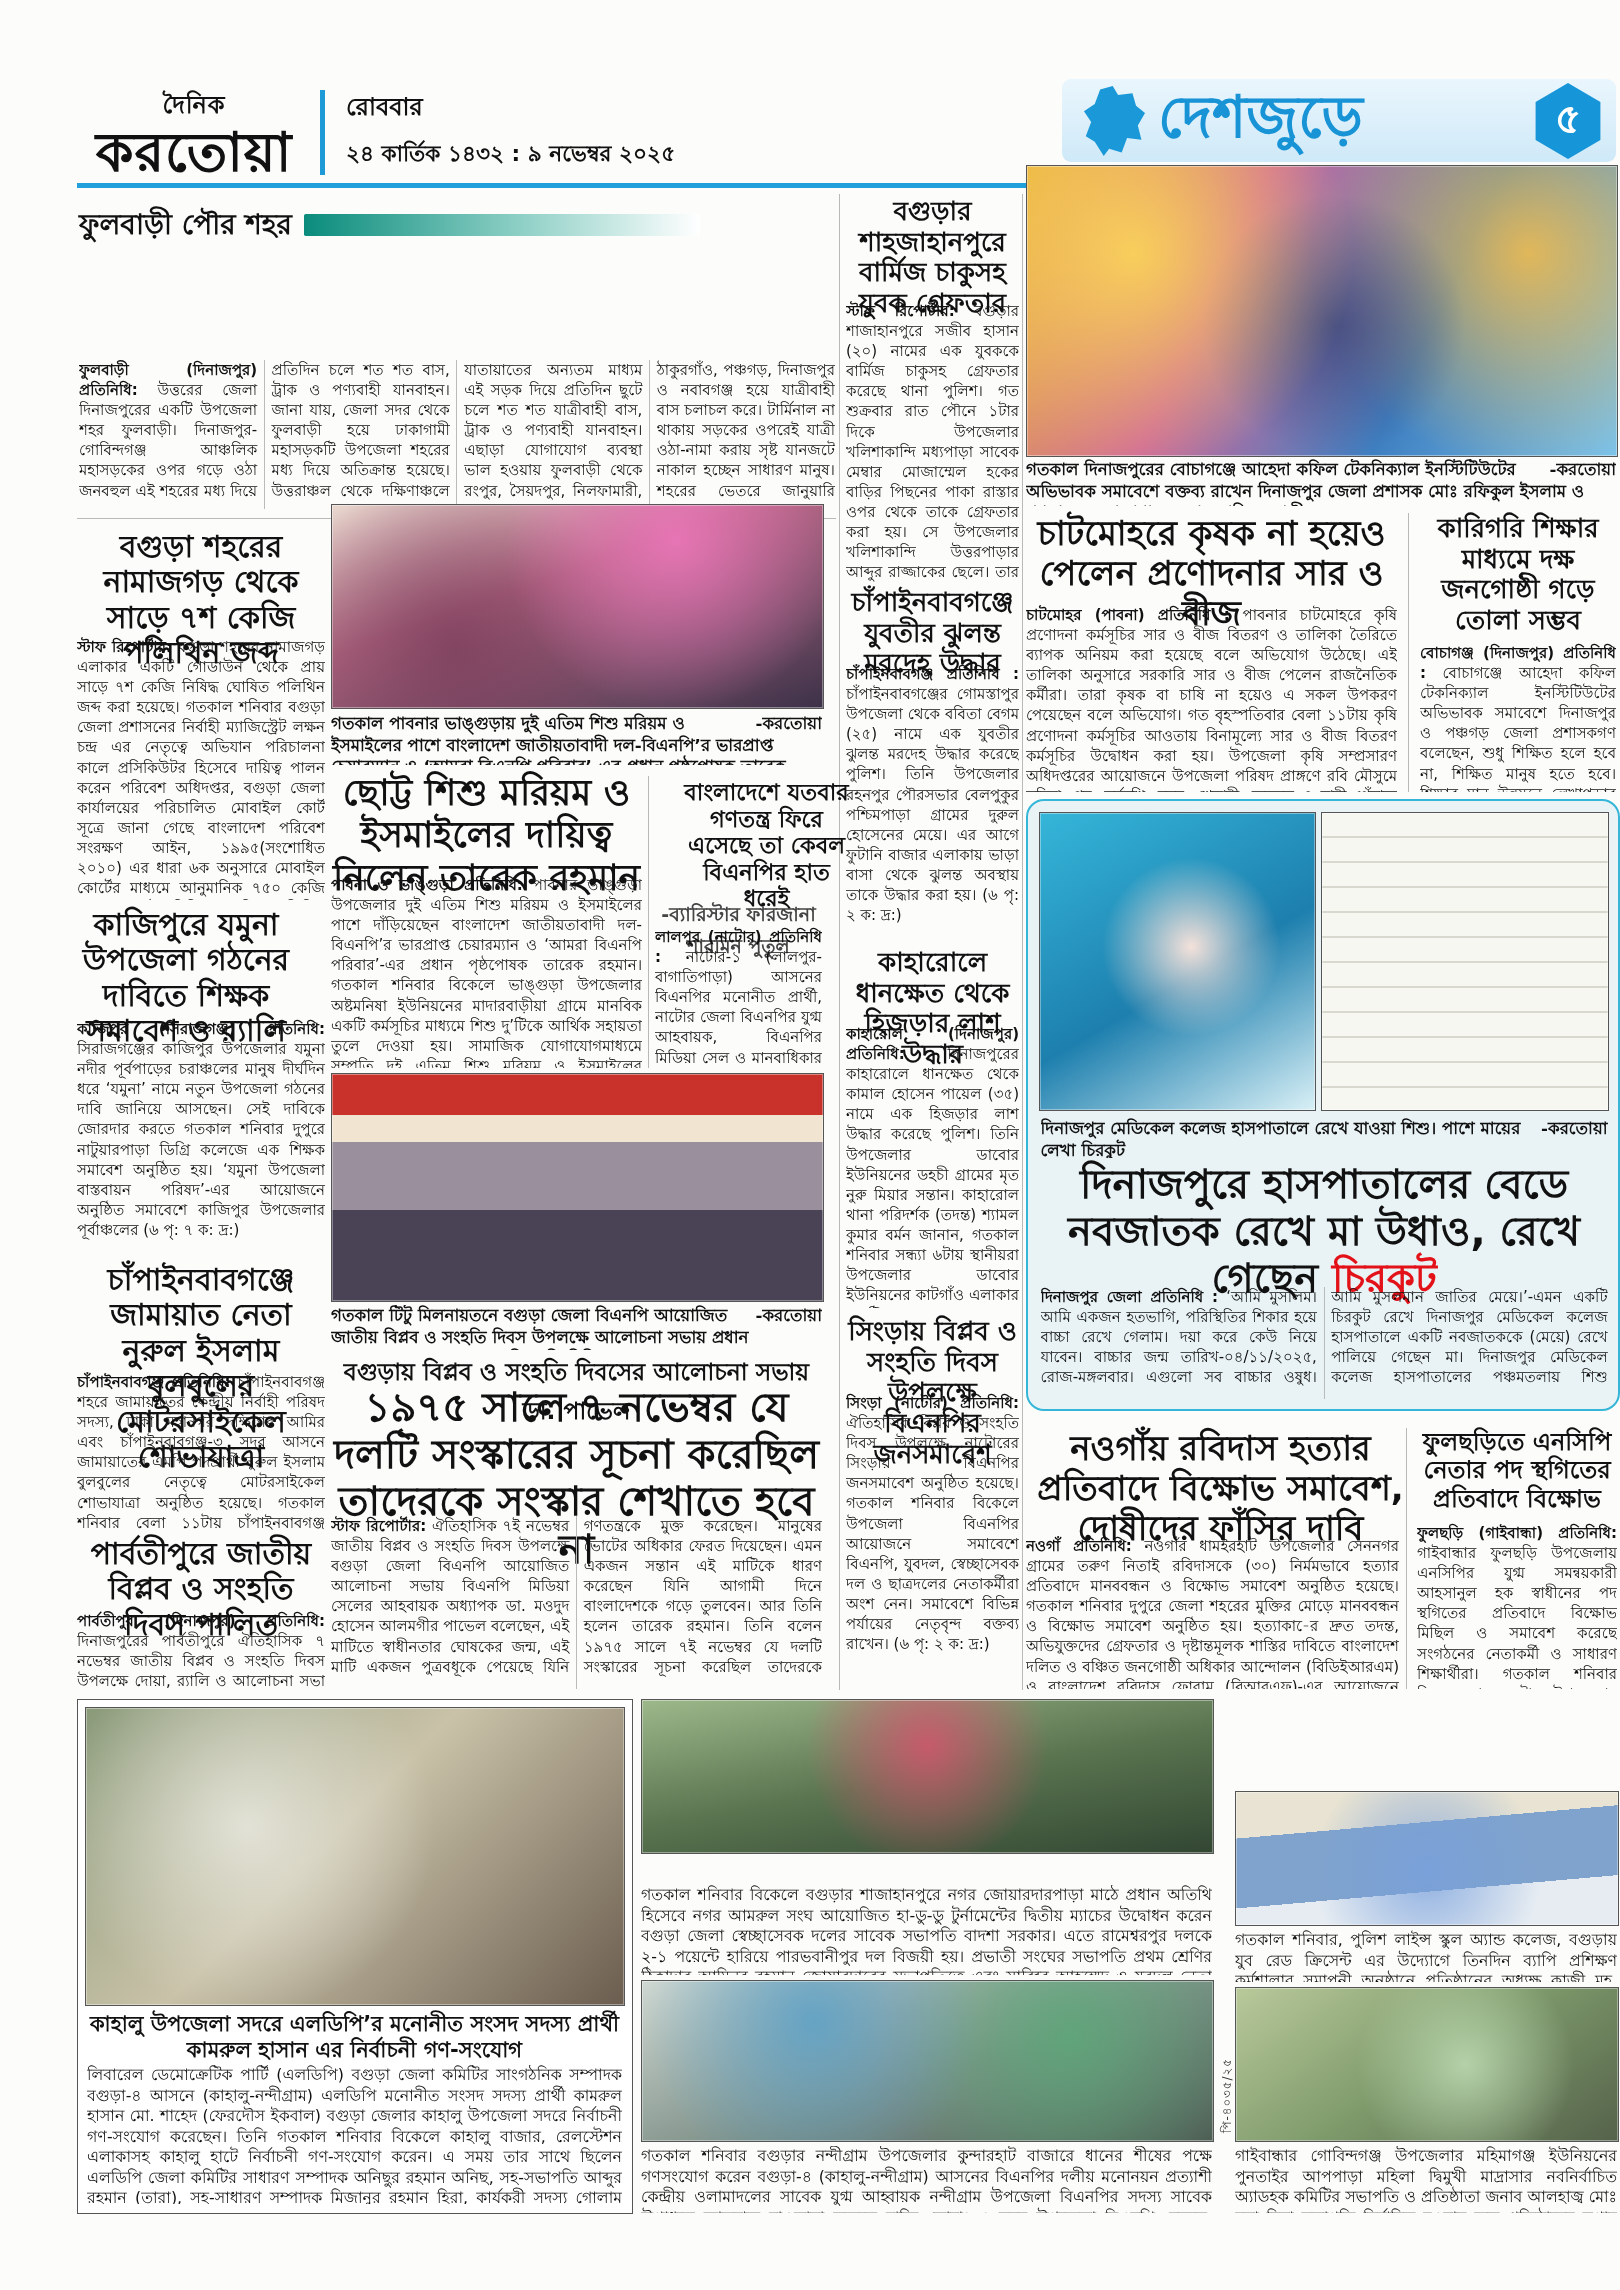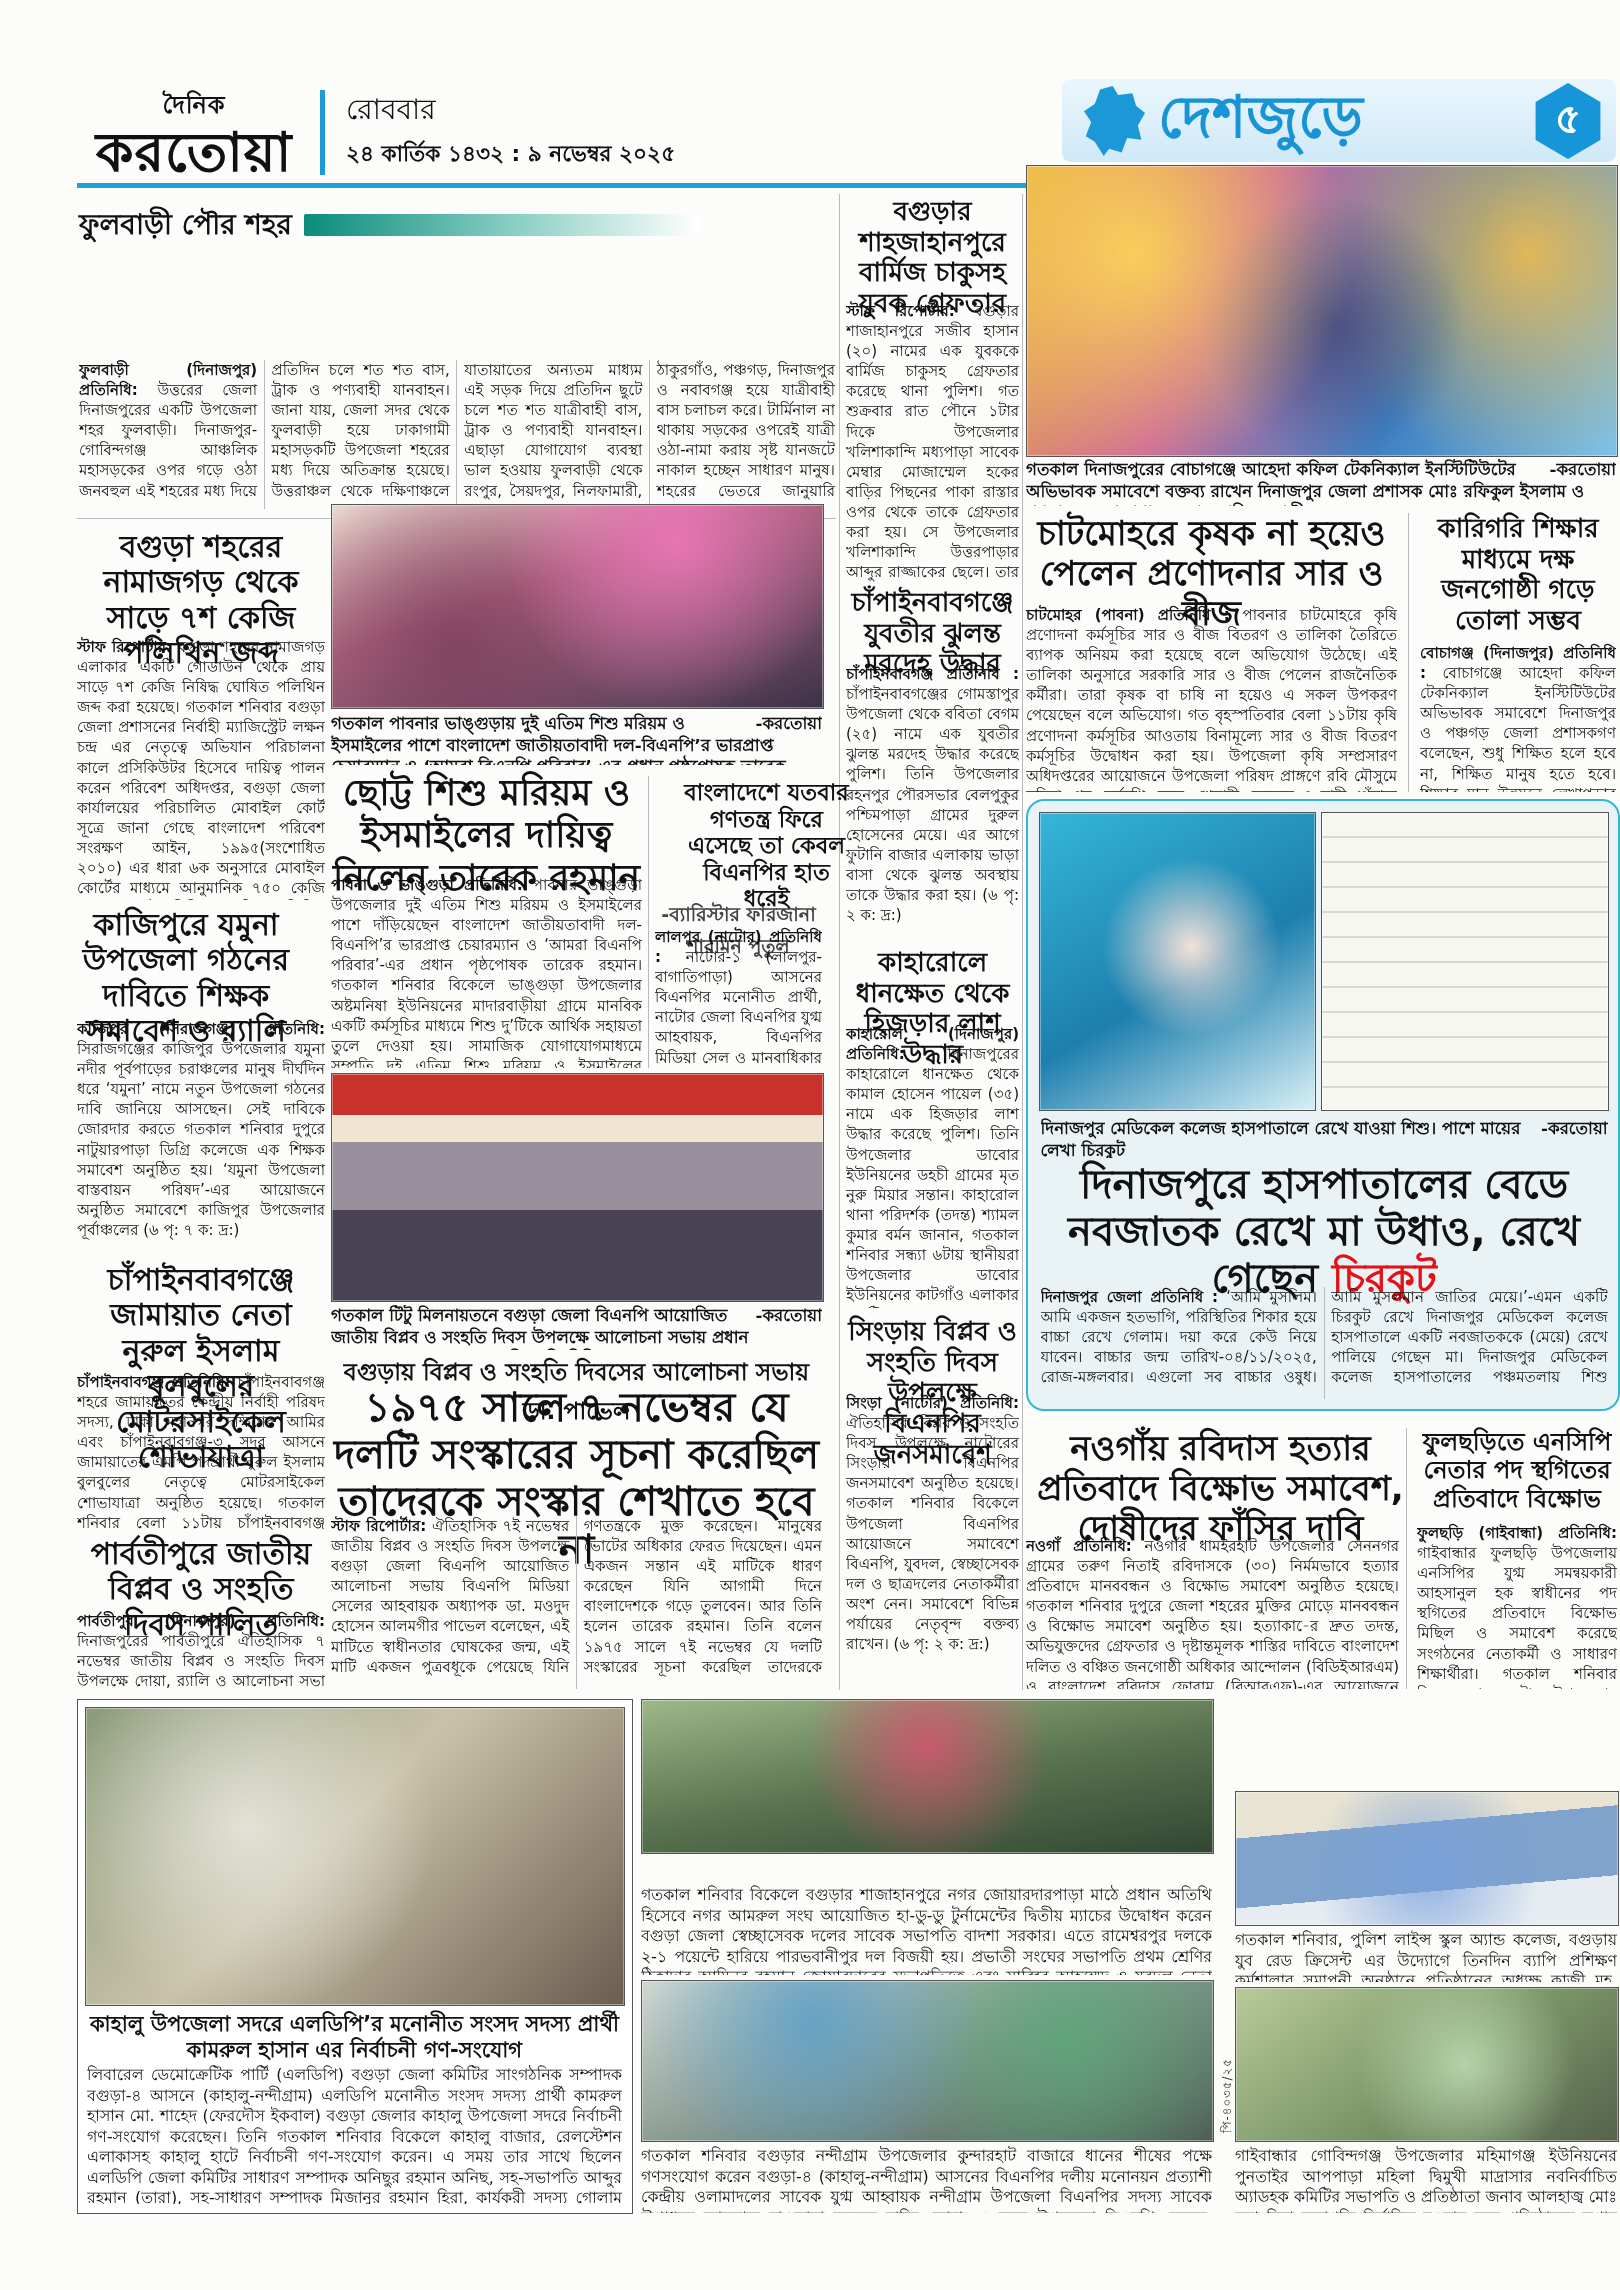--- a/index.html
+++ b/index.html
@@ -3,21 +3,21 @@
 <meta charset="utf-8">
 <style>
   html,body{margin:0;padding:0;background:#888;}
   .page{position:relative;width:1620px;height:2291px;background:#fcfcfa;margin:0 auto;
         font-family:"DejaVu Sans","Liberation Sans",sans-serif;color:#111;overflow:hidden;}
   .abs{position:absolute;}
   
   .brand-top{font-size:24px;font-weight:700;text-align:center;letter-spacing:0.9px;}
   .brand-main{font-size:54px;font-weight:900;text-align:center;line-height:1.0;letter-spacing:0.9px;}
   .blue-div{width:5.4px;background:#1e9bd7;}
-  .day{font-size:28px;font-weight:400;}
+  .day{font-size:24px;font-weight:700;}
   .dateline{font-size:21.6px;font-weight:600;}
   .logo-band{background:linear-gradient(180deg,#eaf6fd,#cfe9f8);border-radius:9px;}
   .section-logo{font-size:58px;font-weight:900;color:#1793d6;line-height:1;}
   .hex{background:#1695d8;clip-path:polygon(50% 0,95% 25%,95% 75%,50% 100%,5% 75%,5% 25%);
        display:flex;align-items:center;justify-content:center;color:#fff;font-size:41px;font-weight:900;}
   .toprule{background:#22a0dc;}
   
   .kicker{font-size:28px;font-weight:800;}
   .kicker-bar{background:linear-gradient(90deg,#0a8c7c,#8fd0c6 55%,#ffffff);border-radius:1.8px;}
   

